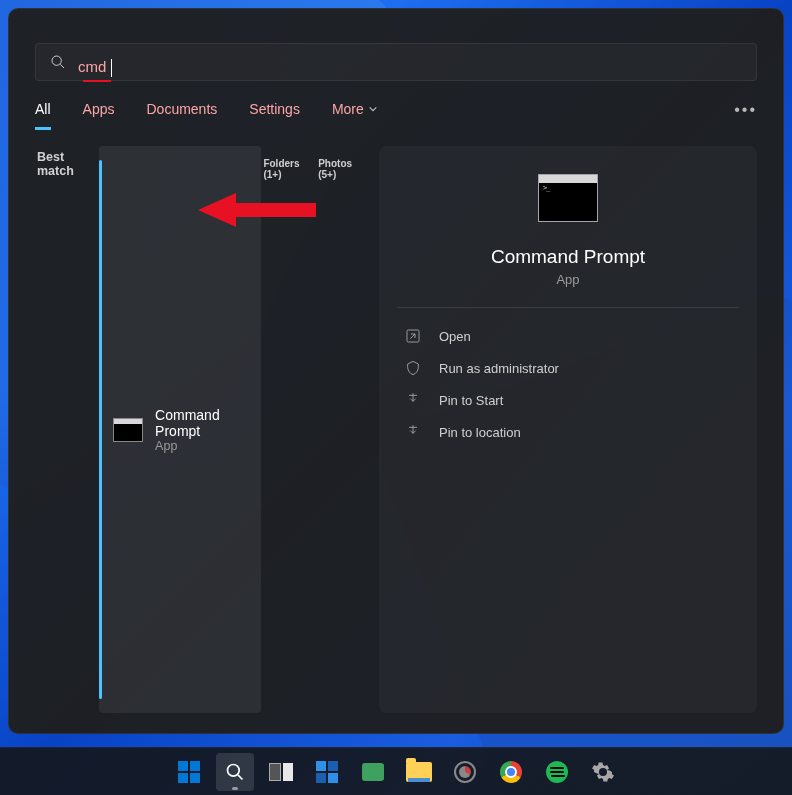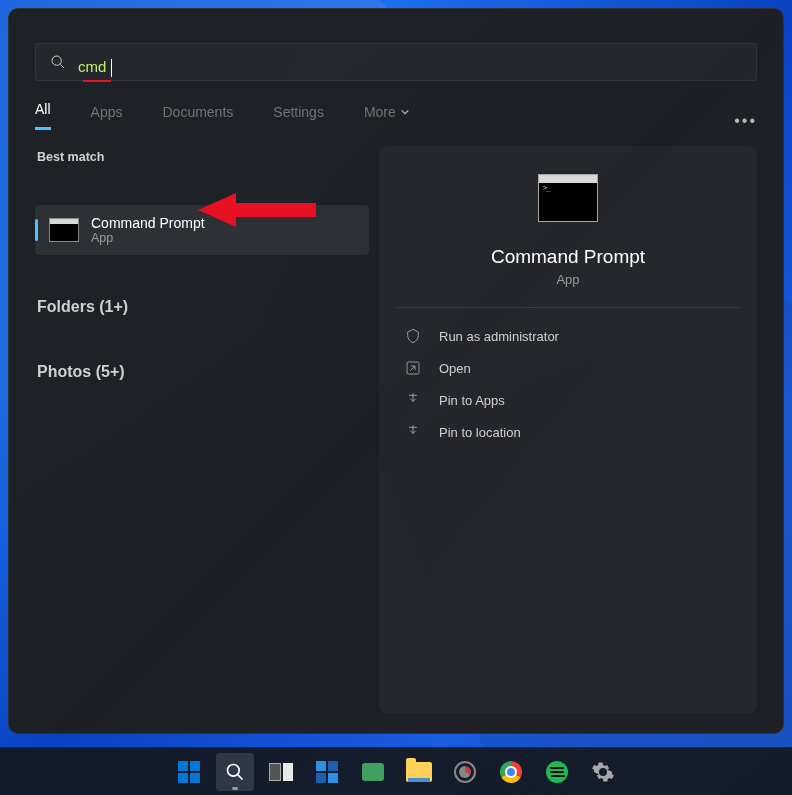--- a/index.html
+++ b/index.html
@@ -65,21 +65,21 @@
       height: 16px;
       margin-right: 12px;
       fill: none;
       stroke: #cccccc;
       stroke-width: 1.5;
     }
     .search-input {
       background: transparent;
       border: none;
       outline: none;
-      color: #bef264;
+      color: #fca5a5;
       font-size: 15px;
       flex: 1;
       margin-top: 9px;
     }
     .search-underline {
       position: absolute;
       top: 71px;
       left: 74px;
       width: 28px;
       height: 2px;
@@ -88,26 +88,26 @@
     .text-cursor {
       position: absolute;
       top: 50px;
       left: 102px;
       width: 1px;
       height: 18px;
       background: #fff;
     }
     .tabs-row {
       display: flex;
-      align-items: flex-end;
+      align-items: flex-start;
       padding: 20px 26px 0 26px;
-      gap: 40px;
+      gap: 32px;
     }
     .tab {
-      color: #737373;
+      color: #fca5a5;
       font-size: 14px;
       padding-bottom: 10px;
       cursor: pointer;
       display: flex;
       align-items: center;
       gap: 4px;
     }
     .tab.active {
       color: #ffffff;
       border-bottom: 3px solid #4cc2ff;
@@ -124,22 +124,20 @@
     .content-row {
       display: flex;
       padding: 16px 26px 20px 26px;
       gap: 10px;
       flex: 1;
       min-height: 0;
     }
     .left-col {
       width: 334px;
       display: flex;
-      flex-direction: column;
-      gap: 31px;
     }
     .section-label {
       color: #d0d0d0;
       font-size: 12.5px;
       font-weight: 600;
       padding: 4px 2px 10px 2px;
     }
     .result-item {
       display: flex;
       align-items: center;
@@ -186,21 +184,21 @@
       color: #ffffff;
       font-size: 14px;
       font-weight: 500;
     }
     .result-subtitle {
       color: #9a9a9a;
       font-size: 12.5px;
     }
     .category-row {
       color: #d0d0d0;
-      font-size: 16px;
+      font-size: 10px;
       font-weight: 600;
       padding: 12px 2px 4px 2px;
       cursor: pointer;
     }
     .right-col {
       flex: 1;
       background: rgba(255,255,255,0.035);
       border-radius: 8px;
       padding: 28px 18px;
       display: flex;
@@ -486,37 +484,37 @@
     </div>
 
     <div class="right-col">
       <div class="preview-icon"></div>
       <div class="preview-title">Command Prompt</div>
       <div class="preview-subtitle">App</div>
       <div class="divider"></div>
 
       <div class="action-item">
         <svg class="action-icon" viewBox="0 0 24 24">
-            <path d="M12 2 L20 6 V11 C20 16 16.5 20.5 12 22 C7.5 20.5 4 16 4 11 V6 Z"></path>
-          </svg>
-        <span>Run as administrator</span>
-      </div>
-      <div class="action-item">
-        <svg class="action-icon" viewBox="0 0 24 24">
             <rect x="3" y="3" width="18" height="18" rx="2"></rect>
             <polyline points="9,9 15,9 15,15"></polyline>
             <line x1="15" y1="9" x2="8" y2="16"></line>
           </svg>
         <span>Open</span>
       </div>
       <div class="action-item">
         <svg class="action-icon" viewBox="0 0 24 24">
+            <path d="M12 2 L20 6 V11 C20 16 16.5 20.5 12 22 C7.5 20.5 4 16 4 11 V6 Z"></path>
+          </svg>
+        <span>Run as administrator</span>
+      </div>
+      <div class="action-item">
+        <svg class="action-icon" viewBox="0 0 24 24">
             <path d="M12 2 L12 14 M12 14 L8 10 M12 14 L16 10 M6 5 L18 5"></path>
           </svg>
-        <span>Pin to Apps</span>
+        <span>Pin to Start</span>
       </div>
       <div class="action-item">
         <svg class="action-icon" viewBox="0 0 24 24">
             <path d="M12 2 L12 14 M12 14 L8 10 M12 14 L16 10 M6 5 L18 5"></path>
           </svg>
         <span>Pin to location</span>
       </div>
     </div>
   </div>
 </div>

